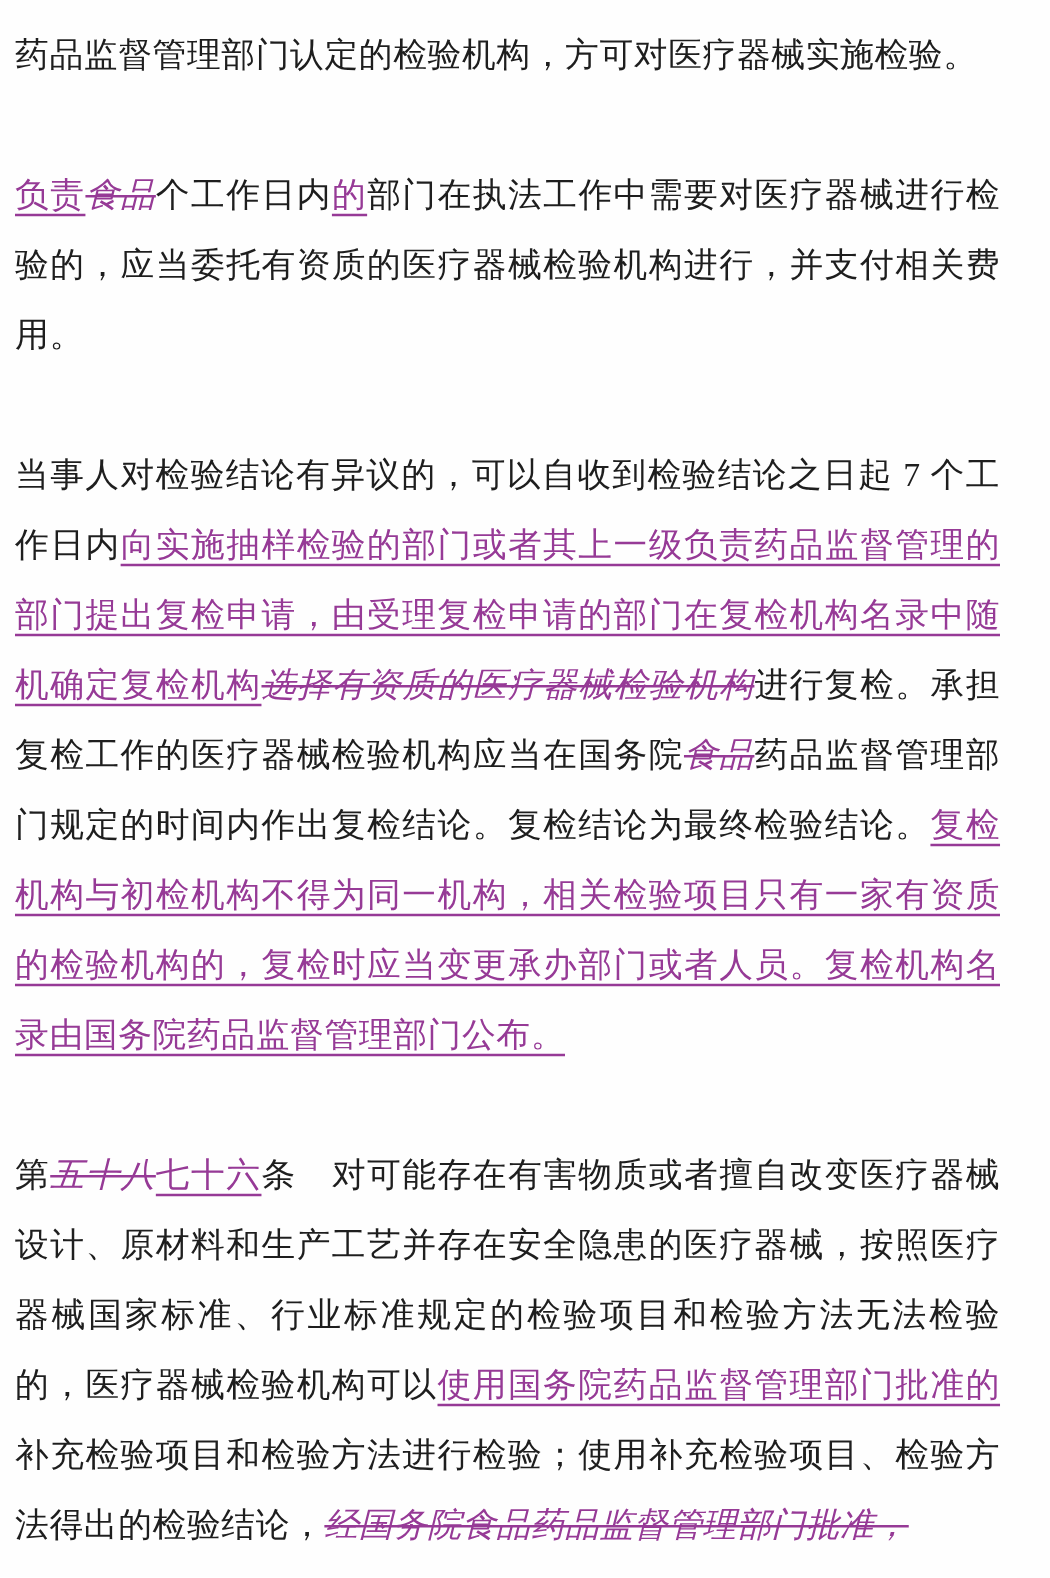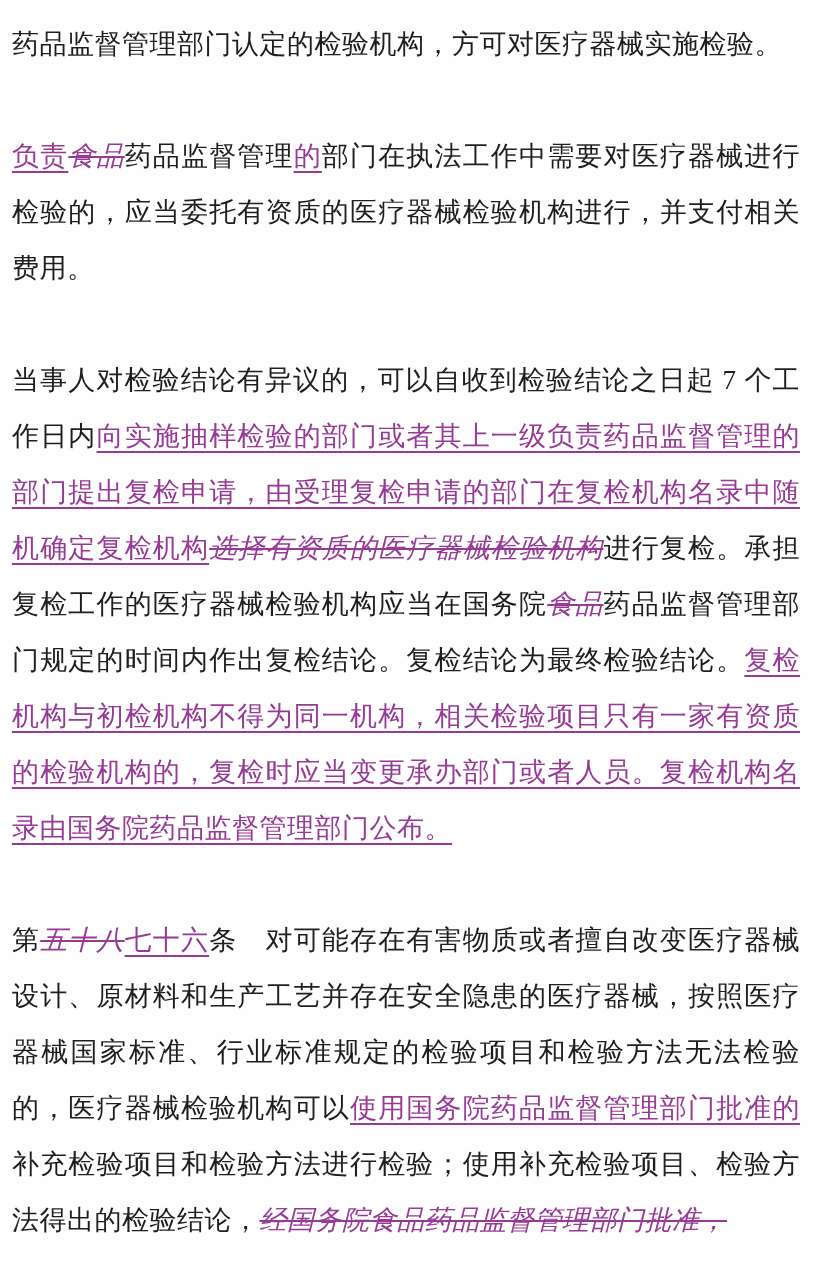--- a/index.html
+++ b/index.html
@@ -50,17 +50,17 @@
     text-decoration-color: var(--revision-color, #963a96);
     font-style: italic;
   }
 </style>
 </head>
 <body>
 
 <div class="page" style="background: rgb(254, 254, 254); padding-left: 12px;">
   <div class="doc" id="doc">
       <p class="para"><span class="run run-normal">药品监督管理部门认定的检验机构，方可对医疗器械实施检验。</span></p>
-      <p class="para"><span class="run run-ins">负责</span><span class="run run-del">食品</span><span class="run run-normal">药品监督管理</span><span class="run run-ins">的</span><span class="run run-normal">部门在执法工作中需要对医疗器械进行检验的，应当委托有资质的医疗器械检验机构进行，并支付相关费用。</span></p>
+      <p class="para"><span class="run run-ins">负责</span><span class="run run-del">食品</span><span class="run run-normal">个工作日内</span><span class="run run-ins">的</span><span class="run run-normal">部门在执法工作中需要对医疗器械进行检验的，应当委托有资质的医疗器械检验机构进行，并支付相关费用。</span></p>
       <p class="para"><span class="run run-normal">当事人对检验结论有异议的，可以自收到检验结论之日起 7 个工作日内</span><span class="run run-ins">向实施抽样检验的部门或者其上一级负责药品监督管理的部门提出复检申请，由受理复检申请的部门在复检机构名录中随机确定复检机构</span><span class="run run-del">选择有资质的医疗器械检验机构</span><span class="run run-normal">进行复检。承担复检工作的医疗器械检验机构应当在国务院</span><span class="run run-del">食品</span><span class="run run-normal">药品监督管理部门规定的时间内作出复检结论。复检结论为最终检验结论。</span><span class="run run-ins">复检机构与初检机构不得为同一机构，相关检验项目只有一家有资质的检验机构的，复检时应当变更承办部门或者人员。复检机构名录由国务院药品监督管理部门公布。</span></p>
       <p class="para"><span class="run run-normal">第</span><span class="run run-del">五十八</span><span class="run run-ins">七十六</span><span class="run run-normal">条　对可能存在有害物质或者擅自改变医疗器械设计、原材料和生产工艺并存在安全隐患的医疗器械，按照医疗器械国家标准、行业标准规定的检验项目和检验方法无法检验的，医疗器械检验机构可以</span><span class="run run-ins">使用国务院药品监督管理部门批准的</span><span class="run run-normal">补充检验项目和检验方法进行检验；使用补充检验项目、检验方法得出的检验结论，</span><span class="run run-del">经国务院食品药品监督管理部门批准，</span></p>
     </div>
 </div>
 
 </body></html>

